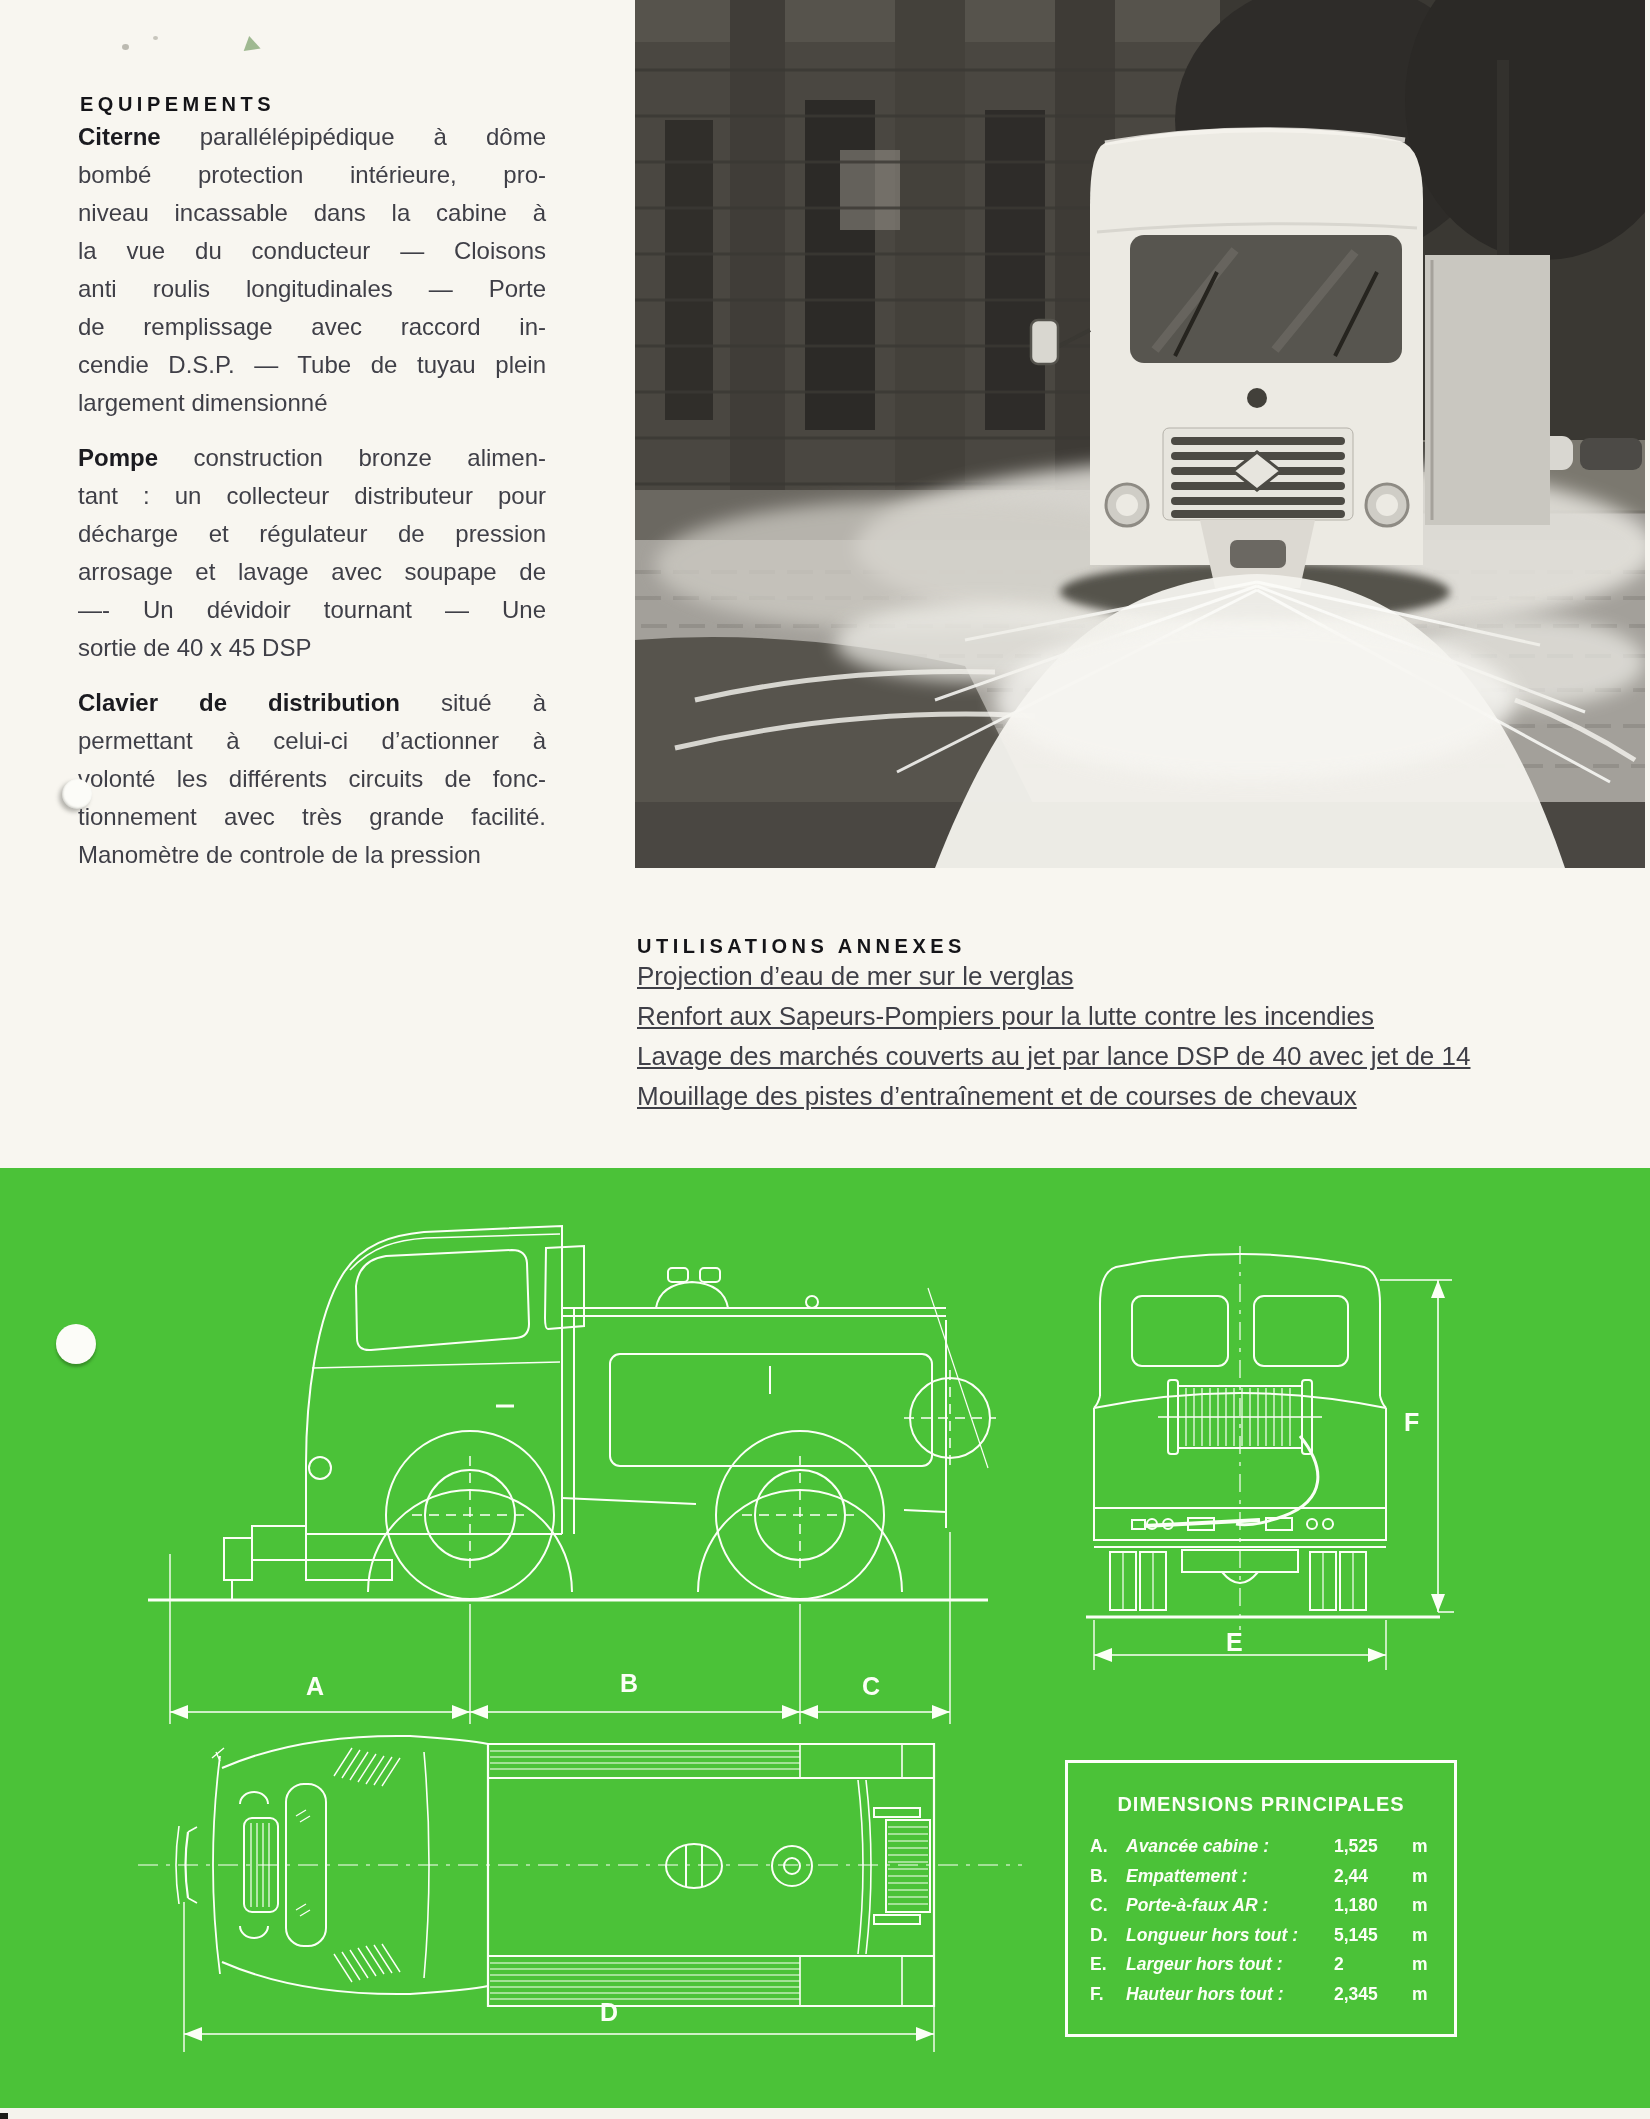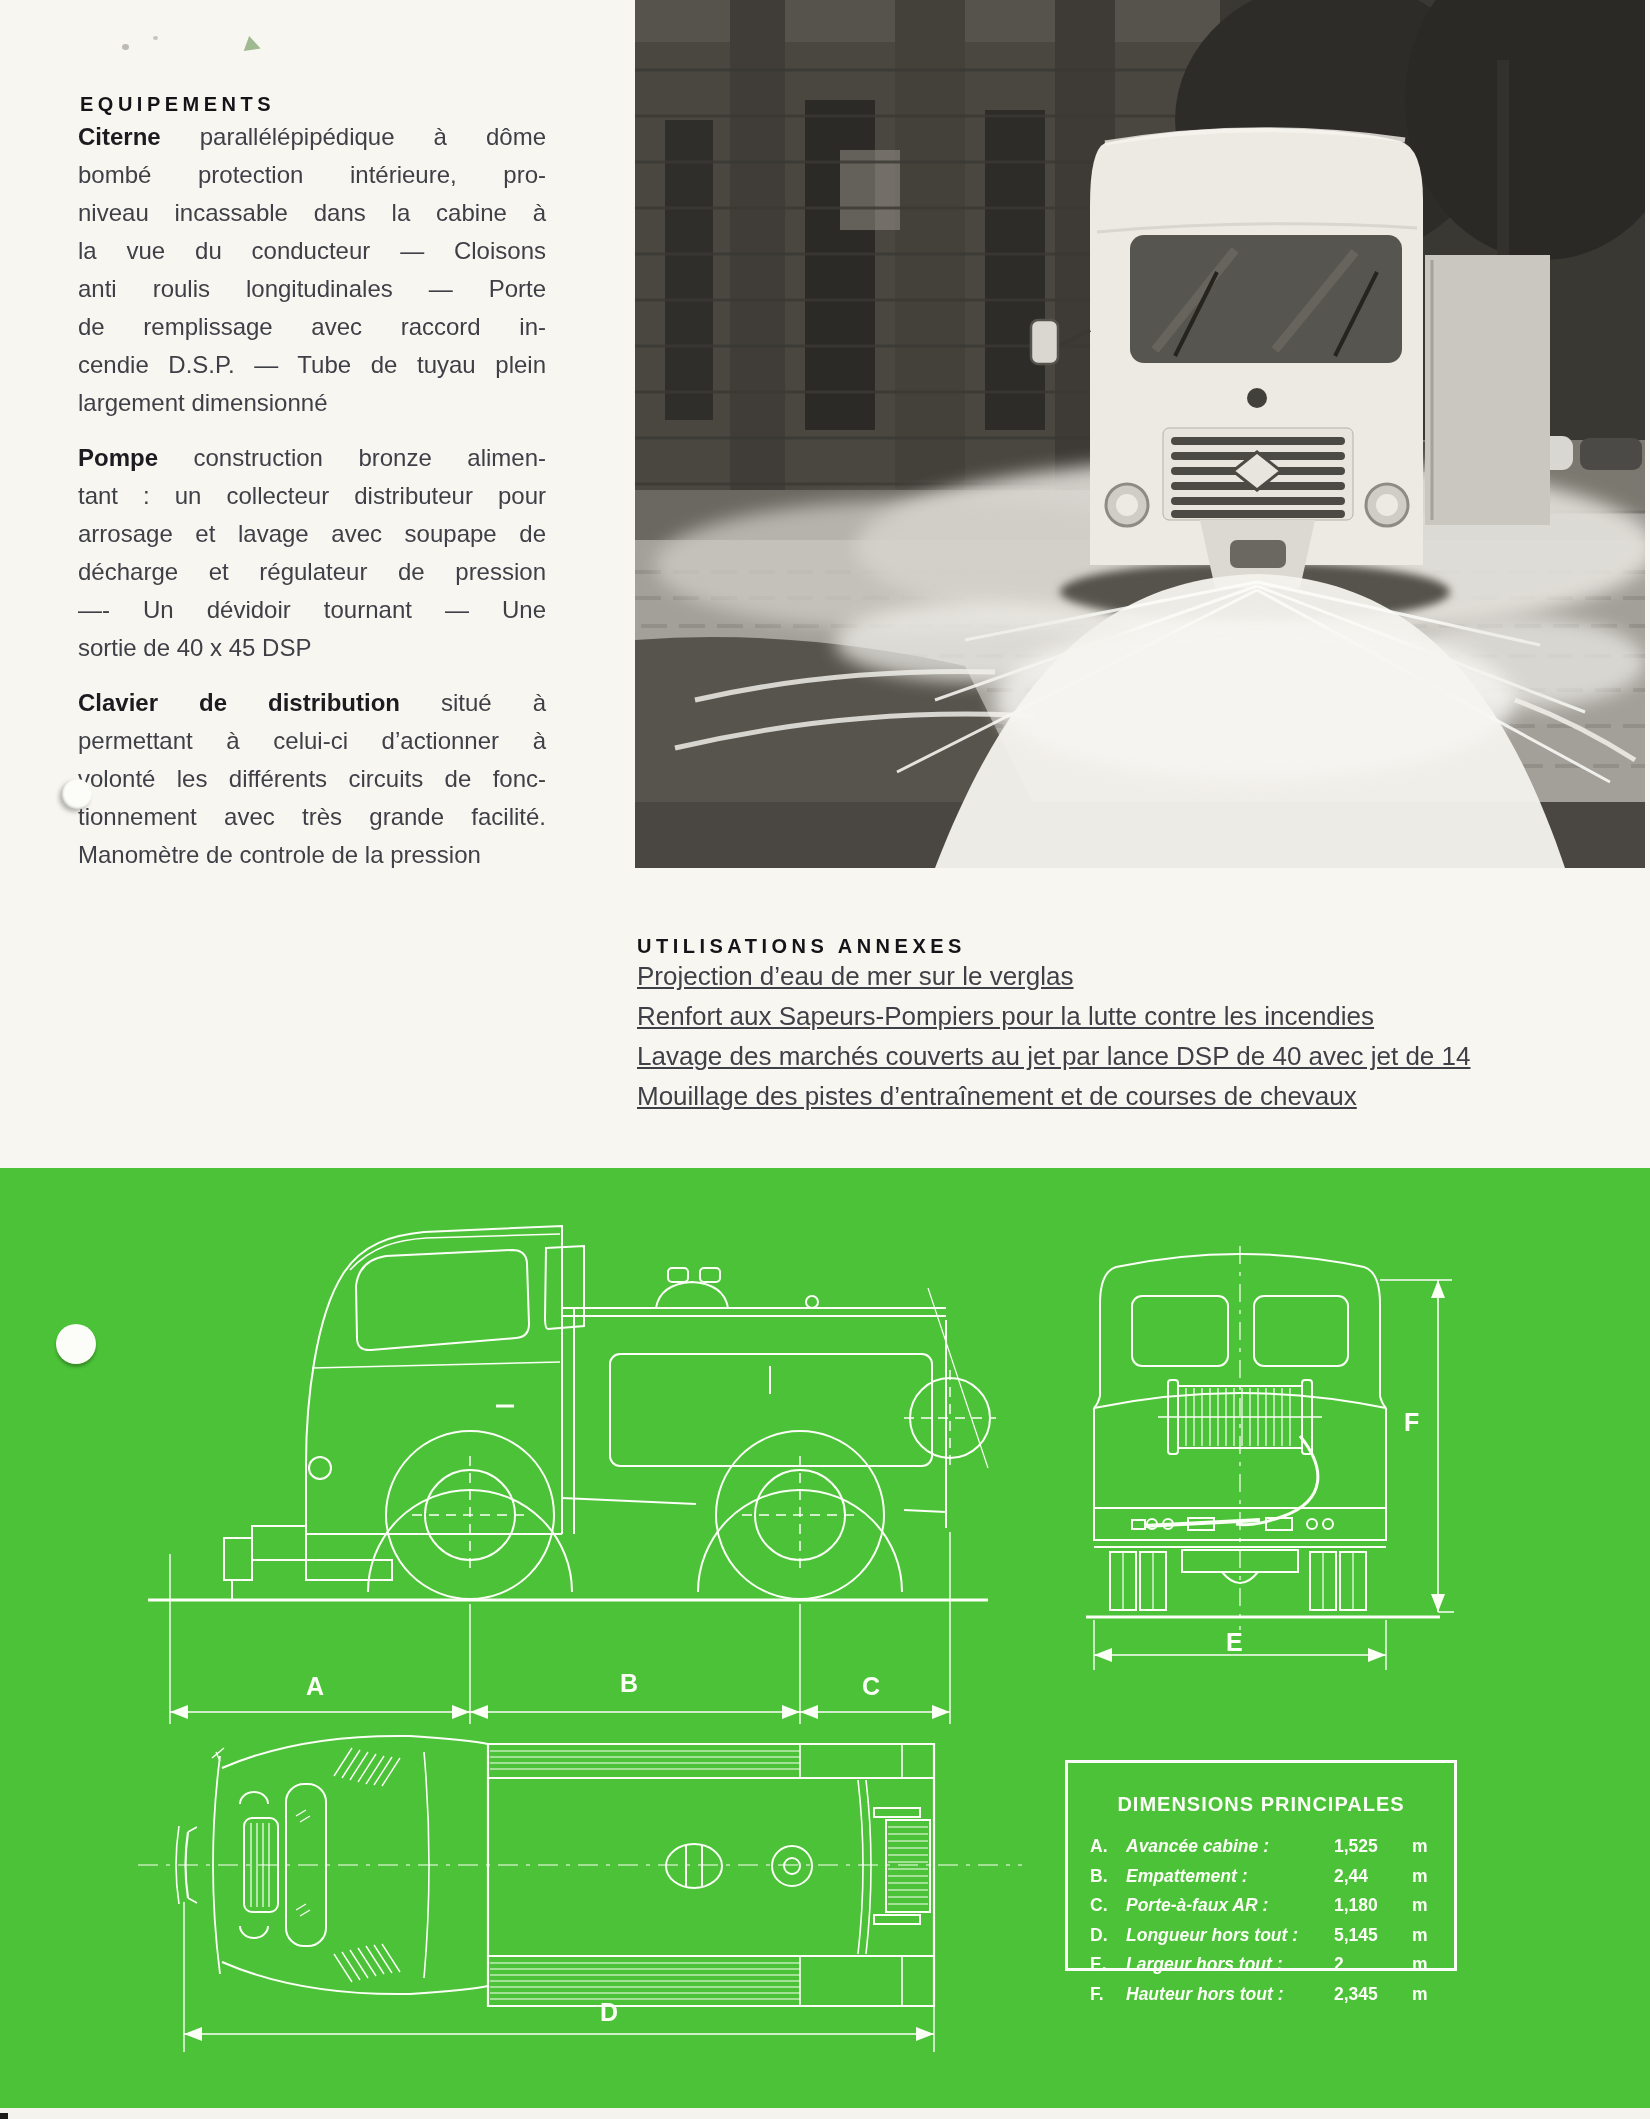--- a/index.html
+++ b/index.html
@@ -33,21 +33,21 @@
   .hole-white{left:62px;top:779px;width:30px;height:30px;
               box-shadow:-3px 3px 4px rgba(60,60,55,.35), inset 1px -1px 2px rgba(120,120,110,.3);}
   .hole-green{left:56px;top:1324px;width:40px;height:40px;
               box-shadow:0 3px 3px rgba(30,80,20,.45);}
   
   .green{position:absolute;left:0;top:1168px;width:1650px;height:940px;background:#4bc238;}
   .green svg{position:absolute;left:0;top:0;}
   .dim{position:absolute;font-weight:700;font-size:25px;color:#fbfff6;}
   .dim-a{left:306px;top:1672px;} .dim-b{left:620px;top:1669px;} .dim-c{left:862px;top:1672px;}
   .dim-d{left:600px;top:1998px;} .dim-e{left:1226px;top:1628px;} .dim-f{left:1404px;top:1408px;}
-  .dims-table{position:absolute;left:1065px;top:1760px;width:392px;height:211px;
+  .dims-table{position:absolute;left:1065px;top:1760px;width:392px;height:277px;
               border:3px solid #fdfffa;box-sizing:border-box;color:#fbfff6;}
   .t-title{margin-top:30px;text-align:center;font-weight:700;font-size:20px;letter-spacing:1px;}
   .t-rows{margin:16px 18px 0 22px;}
   .drow{display:grid;grid-template-columns:36px 1fr 78px 24px;line-height:29.5px;font-size:17.5px;}
   .dkey{font-weight:700;}
   .dlabel{font-style:italic;font-weight:600;}
   .dval{font-weight:700;}
   .dunit{font-weight:600;}
   
   .footer{position:absolute;left:0;top:2108px;width:1650px;height:11px;background:#f5f3ed;}
@@ -71,22 +71,22 @@
         <span class="line just">niveau incassable dans la cabine à</span>
         <span class="line just">la vue du conducteur — Cloisons</span>
         <span class="line just">anti roulis longitudinales — Porte</span>
         <span class="line just">de remplissage avec raccord in-</span>
         <span class="line just">cendie D.S.P. — Tube de tuyau plein</span>
         <span class="line end">largement dimensionné</span>
       </p>
       <p class="para">
         <span class="line just"><b class="lead">Pompe</b><span> construction bronze alimen-</span></span>
         <span class="line just">tant : un collecteur distributeur pour</span>
+        <span class="line just">décharge et régulateur de pression</span>
         <span class="line just">arrosage et lavage avec soupape de</span>
-        <span class="line just">décharge et régulateur de pression</span>
         <span class="line just">—- Un dévidoir tournant — Une</span>
         <span class="line end">sortie de 40 x 45 DSP</span>
       </p>
       <p class="para">
         <span class="line just"><b class="lead">Clavier de distribution</b><span> situé à</span></span>
         <span class="line just">permettant à celui-ci d’actionner à</span>
         <span class="line just">volonté les différents circuits de fonc-</span>
         <span class="line just">tionnement avec très grande facilité.</span>
         <span class="line end">Manomètre de controle de la pression</span>
       </p>

